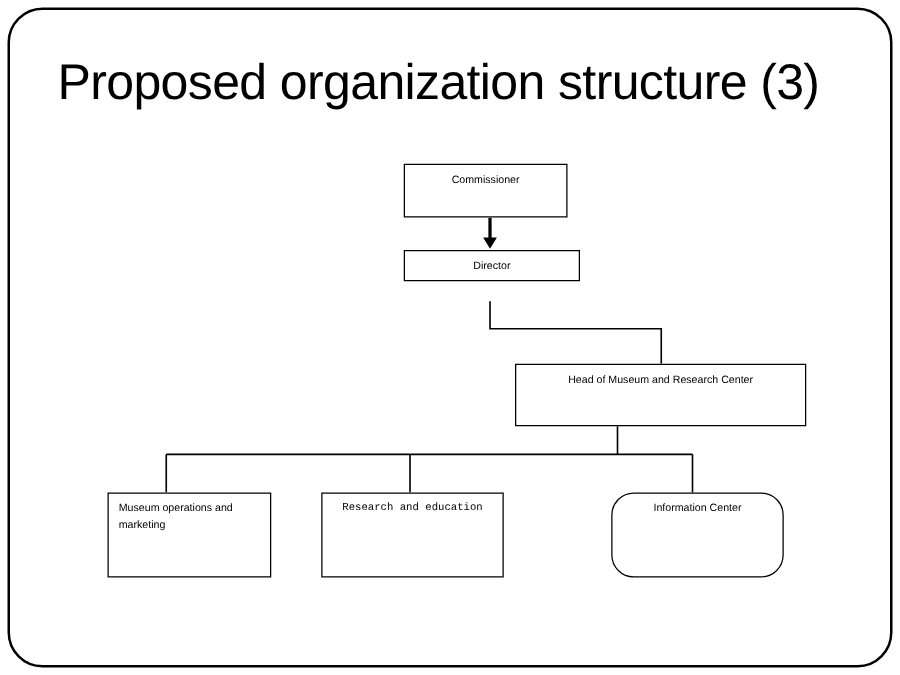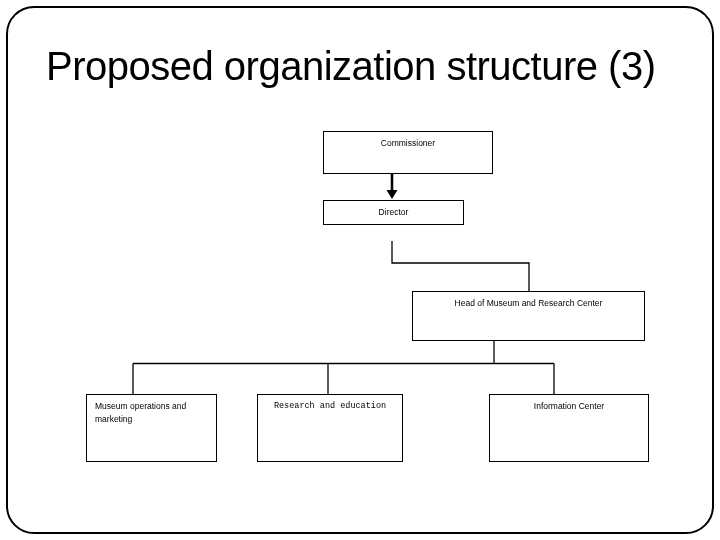--- a/index.html
+++ b/index.html
@@ -46,29 +46,29 @@
     position: absolute;
     box-sizing: border-box;
     border: 1.4px solid #000000;
     background: #ffffff;
     color: #000000;
     font-size: 8.5px;
     line-height: 13px;
     text-align: center;
     padding-top: 5px;
   }
-  .node-commissioner { left: 323px; top: 131px; width: 170px; height: 43px; }
+  .node-commissioner { left: 323px; top: 131px; width: 131px; height: 43px; }
   .node-director     { left: 323px; top: 200px; width: 141px; height: 25px; }
   .node-head         { left: 412px; top: 291px; width: 233px; height: 50px; }
   .node-museum-operations {
     left: 86px; top: 394px; width: 131px; height: 68px;
     text-align: left; padding-left: 8px; padding-right: 12px;
   }
   .node-research-education { left: 257px; top: 394px; width: 146px; height: 68px; font-family: Liberation Mono, monospace; }
-  .node-information-center { left: 489px; top: 394px; width: 160px; height: 68px; }
+  .node-information-center { left: 489px; top: 394px; width: 138px; height: 68px; border-radius: 18px; }
 </style>
 </head>
 <body>
 
 <div class="slide">
 
   <div class="slide-border"></div>
 
   <div class="slide-title">Proposed organization structure (3)</div>
 

